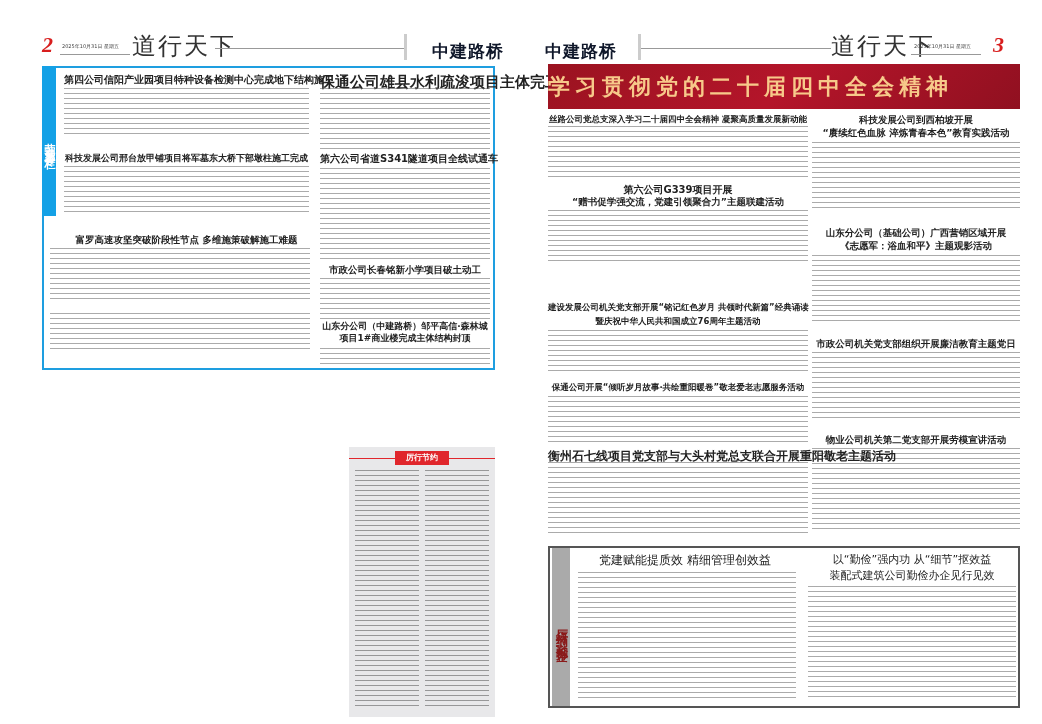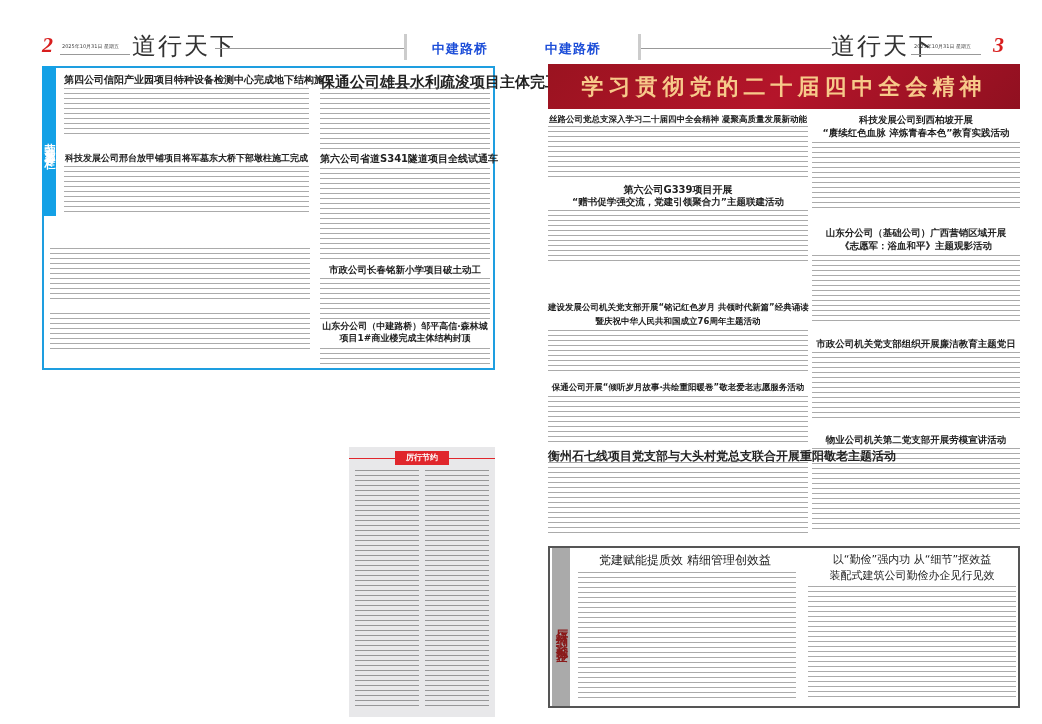--- a/index.html
+++ b/index.html
@@ -4,29 +4,29 @@
 <style>
 *{box-sizing:border-box;margin:0;padding:0}
 body{width:1042px;height:724px;background:#fff;font-family:"DejaVu Sans","Liberation Sans",sans-serif;position:relative;overflow:hidden;color:#222}
 .page{position:absolute;top:0;height:724px}
 .pL{left:0;width:521px}
 .pR{left:521px;width:521px}
 .mast{position:absolute;top:28px;height:38px;width:100%}
 .pagenum{position:absolute;font-family:"Liberation Serif",serif;font-style:italic;font-weight:bold;color:#d81e1e;font-size:22px;top:4px}
 .masttitle{position:absolute;font-family:"Liberation Serif",serif;font-size:24px;color:#333;top:2px;letter-spacing:2px}
 .mastdate{position:absolute;font-size:4px;color:#444;top:18px}
-.brand{position:absolute;font-size:13px;font-weight:bold;color:#1d4ed8;top:12px;letter-spacing:1px}
+.brand{position:absolute;font-size:17px;font-weight:bold;color:#0f172a;top:12px;letter-spacing:1px}
 .rule{position:absolute;height:1px;background:#999}
 .mastbottom{position:absolute;top:66px;height:2px;background:#ccc;}
 .vline{position:absolute;width:3px;background:#ccc}
 .bluebox{position:absolute;left:42px;top:66px;width:453px;height:304px;border:2px solid #1e9ee0}
 .sidetab{position:absolute;left:42px;top:66px;width:14px;height:150px;background:#14a1e6;color:#fff;font-size:11px;font-weight:bold;writing-mode:vertical-rl;text-align:center;padding-top:4px;letter-spacing:3px}
 .hl{position:absolute;font-weight:bold;color:#222;white-space:nowrap;text-align:center}
 .body{position:absolute;background:repeating-linear-gradient(to bottom,#666 0,#666 1px,transparent 1px,transparent 5px);opacity:.55}
-.banner{position:absolute;left:548px;top:64px;width:472px;height:45px;background:linear-gradient(135deg,#9a1320,#b4152a 50%,#901020);color:#f7c98a;font-size:22px;font-weight:bold;text-align:center;line-height:45px;letter-spacing:5px;font-family:"DejaVu Serif",serif}
+.banner{position:absolute;left:548px;top:64px;width:472px;height:45px;background:linear-gradient(135deg,#9a1320,#b4152a 50%,#901020);color:#f7c98a;font-size:22px;font-weight:bold;text-align:left;line-height:45px;letter-spacing:5px;font-family:"DejaVu Serif",serif}
 .photobox{position:absolute;left:42px;top:447px;width:297px;height:270px;border:2px solid #555}
 .photo{position:absolute;background:#999}
 .cap{position:absolute;background:repeating-linear-gradient(to bottom,#555 0,#555 1px,transparent 1px,transparent 5px);opacity:.55}
 .dynbox{position:absolute;left:349px;top:447px;width:146px;height:270px;background:#e8e8ea}
 .dynhead{position:absolute;left:395px;top:451px;width:54px;height:14px;background:#e0262c;color:#fff;font-size:8px;font-weight:bold;text-align:center;line-height:14px}
 .dynrule{position:absolute;left:349px;top:458px;width:146px;height:1px;background:#e0262c}
 .bottombox{position:absolute;left:548px;top:546px;width:472px;height:162px;border:2px solid #555;}
 .sidegray{position:absolute;left:552px;top:548px;width:18px;height:158px;background:#aaa;color:#8a1a1a;font-size:12px;font-weight:bold;writing-mode:vertical-rl;text-align:center;padding-top:8px;font-family:"DejaVu Serif",serif;letter-spacing:2px}
 </style>
 </head>
@@ -52,20 +52,21 @@
 
   <div class="hl" style="left:320px;top:73px;width:170px;font-size:15px">保通公司雄县水利疏浚项目主体完工</div>
   <div class="body" style="left:320px;top:88px;width:170px;height:62px"></div>
 
   <div class="hl" style="left:64px;top:152px;width:245px;font-size:9px">科技发展公司邢台放甲铺项目将军墓东大桥下部墩柱施工完成</div>
   <div class="body" style="left:64px;top:166px;width:245px;height:50px"></div>
 
   <div class="hl" style="left:320px;top:152px;width:170px;font-size:10px">第六公司省道S341隧道项目全线试通车</div>
   <div class="body" style="left:320px;top:168px;width:170px;height:94px"></div>
 
+  <div class="hl" style="left:64px;top:234px;width:245px;font-size:9.5px">富罗高速攻坚突破阶段性节点 多维施策破解施工难题</div>
   <div class="body" style="left:50px;top:248px;width:260px;height:52px"></div>
 
   <div class="hl" style="left:320px;top:264px;width:170px;font-size:9.5px">市政公司长春铭新小学项目破土动工</div>
   <div class="body" style="left:320px;top:278px;width:170px;height:44px"></div>
 
   <div class="body" style="left:50px;top:313px;width:260px;height:40px"></div>
 
   <div class="hl" style="left:320px;top:320px;width:170px;font-size:9px;white-space:normal;line-height:12px">山东分公司（中建路桥）邹平高信·森林城项目1#商业楼完成主体结构封顶</div>
   <div class="body" style="left:320px;top:348px;width:170px;height:20px"></div>
 

